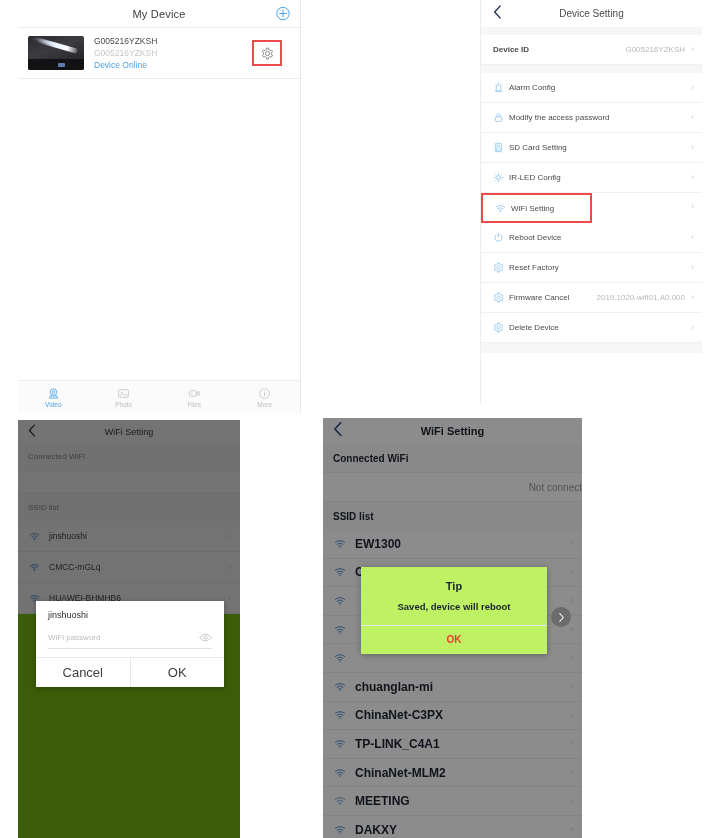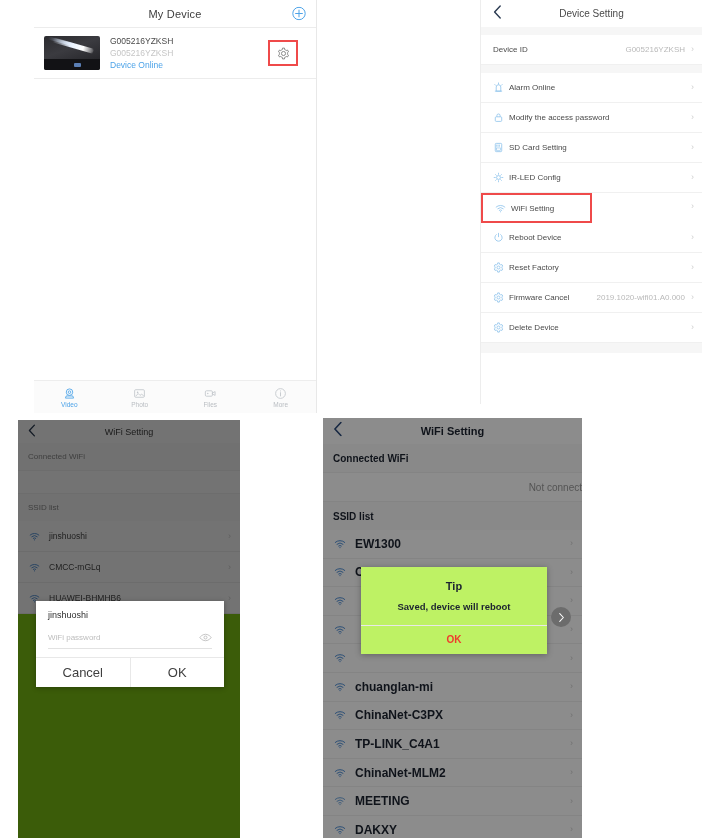--- a/index.html
+++ b/index.html
@@ -15,21 +15,21 @@
     overflow: hidden;
   }
   .panel {
     position: absolute;
     background: #ffffff;
     overflow: hidden;
   }
 
   
   #panel-device-list {
-    left: 34px; top: 0px; width: 282px; height: 413px;
+    left: 18px; top: 0px; width: 282px; height: 413px;
     border-right: 1px solid #e8e8e8;
   }
   .nav-bar {
     position: relative;
     height: 27px;
     background: #ffffff;
     display: flex;
     align-items: center;
     justify-content: center;
   }
@@ -364,36 +364,36 @@
       <svg width="9" height="14" viewBox="0 0 9 14">
         <path d="M7.2 1L1.6 7l5.6 6" fill="none" stroke="#2b3b52" stroke-width="1.4" stroke-linecap="round" stroke-linejoin="round"></path>
       </svg>
     </div>
     <div class="ds-title">Device Setting</div>
   </div>
 
   <div class="ds-gap"></div>
 
   <div class="ds-row">
-    <div class="ds-label" style="font-weight:normal;">Device ID</div>
+    <div class="ds-label" style="font-weight:bold;">Device ID</div>
     <div class="ds-value">G005216YZKSH</div>
     <div class="chev">›</div>
   </div>
 
   <div class="ds-gap"></div>
 
   <div class="ds-row">
     <div class="ico">
       <svg width="11" height="11" viewBox="0 0 24 24">
         <path d="M7 20V11a5 5 0 0110 0v9z" fill="none" stroke="#8fc4ec" stroke-width="1.8" stroke-linejoin="round"></path>
         <path d="M12 4.5V2M5.5 7L4 5.5M18.5 7L20 5.5" stroke="#8fc4ec" stroke-width="1.8" stroke-linecap="round"></path>
         <path d="M5 20h14" stroke="#8fc4ec" stroke-width="1.8" stroke-linecap="round"></path>
       </svg>
     </div>
-    <div class="ds-label">Alarm Online</div>
+    <div class="ds-label">Alarm Config</div>
     <div class="chev" style="margin-left:auto;">›</div>
   </div>
 
   <div class="ds-row">
     <div class="ico">
       <svg width="11" height="11" viewBox="0 0 24 24">
         <rect x="5" y="10.5" width="14" height="10" rx="2" fill="none" stroke="#8fc4ec" stroke-width="1.8"></rect>
         <path d="M8.5 10.5V7.8a3.5 3.5 0 017 0v2.7" fill="none" stroke="#8fc4ec" stroke-width="1.8"></path>
       </svg>
     </div>

